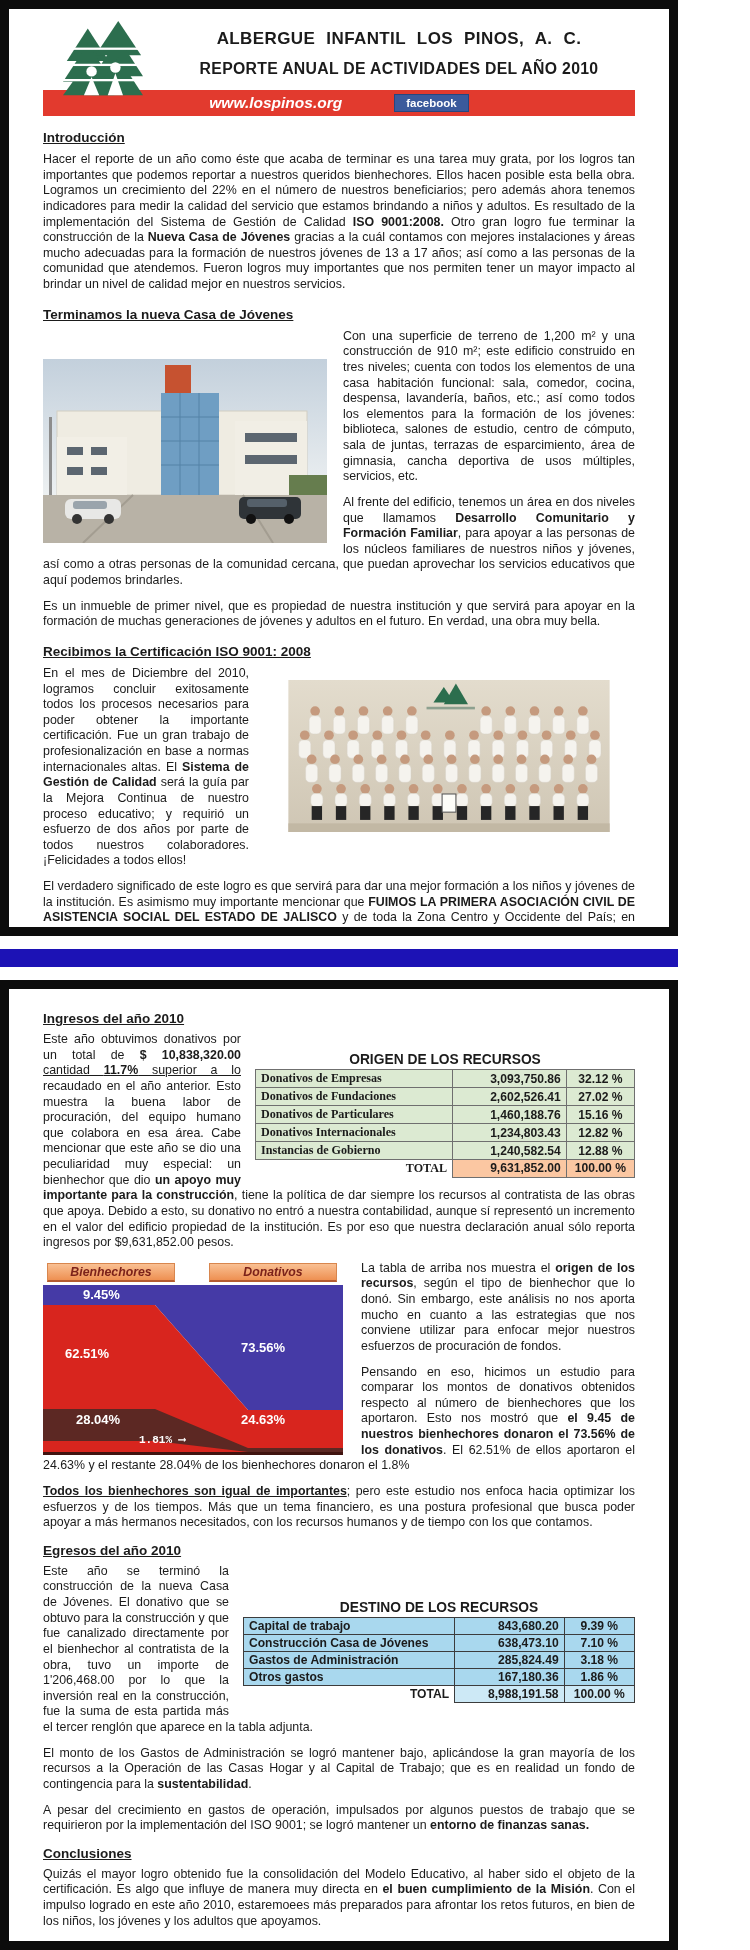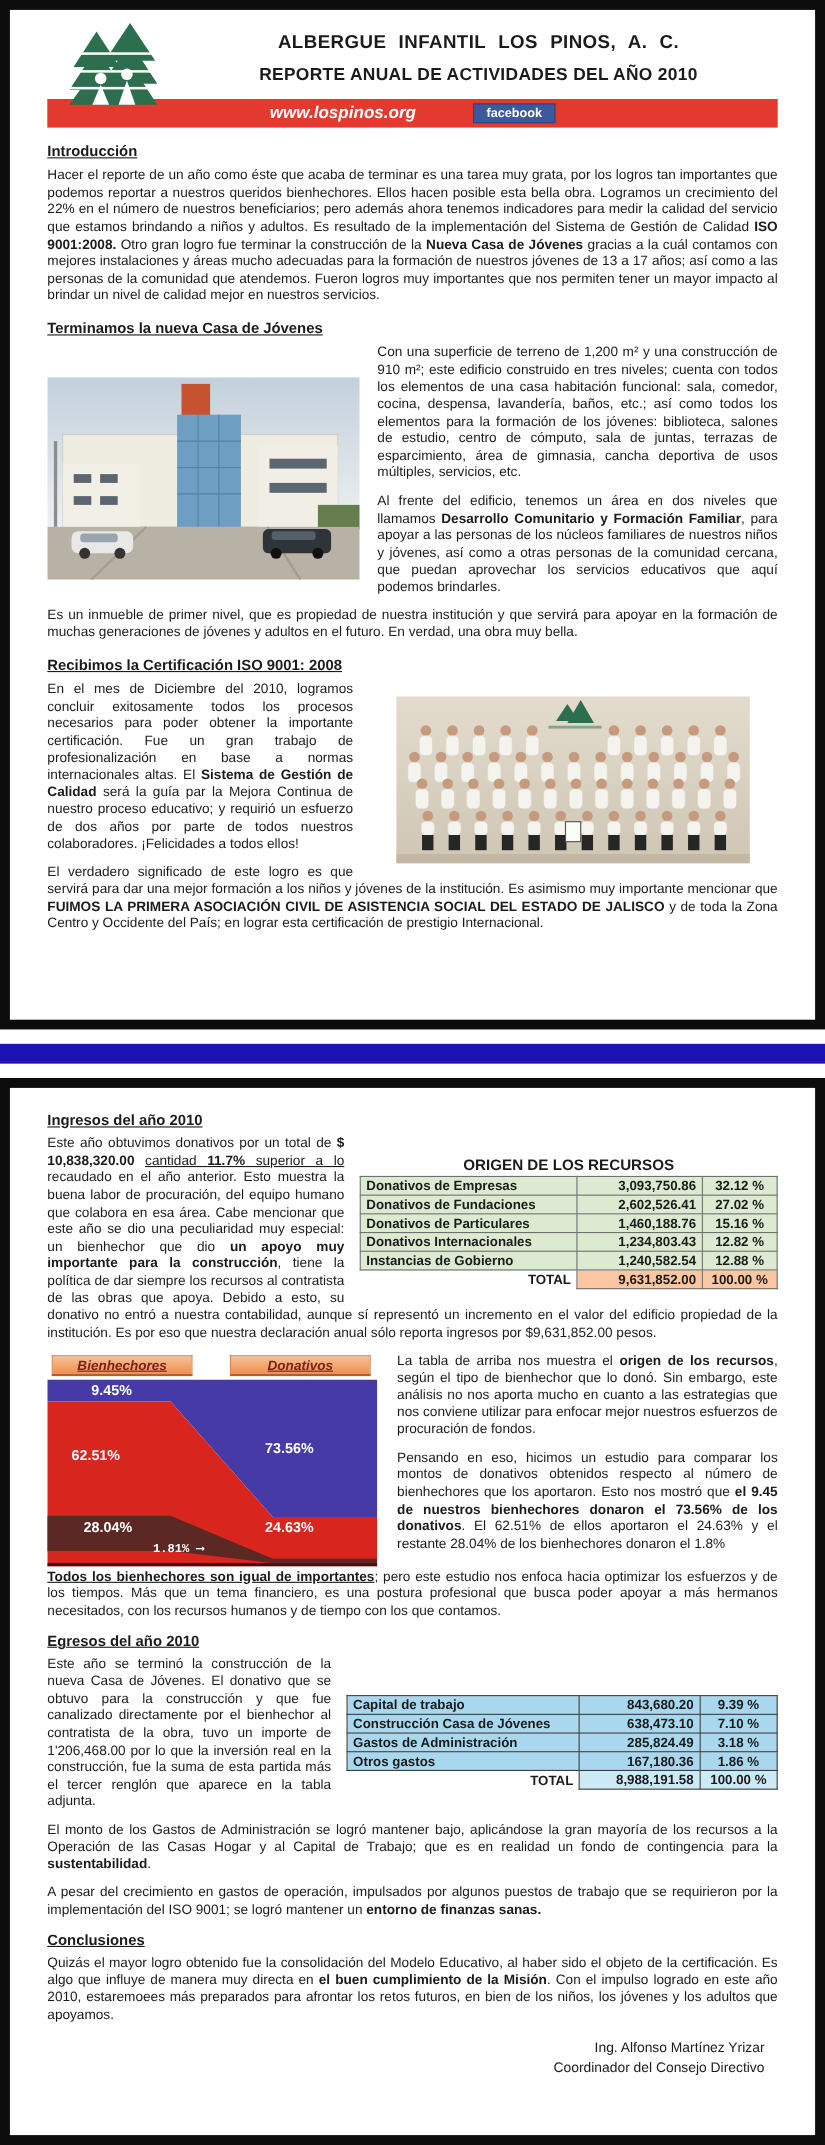--- a/index.html
+++ b/index.html
@@ -1,17 +1,17 @@
 <!DOCTYPE html>
 <html><head>
 <meta charset="utf-8">
 <style>
   html,body{margin:0;padding:0;background:#ffffff;}
   body{width:750px;font-family:"Liberation Sans","DejaVu Sans",sans-serif;color:#1b1b1b;}
-  .page{width:750px;height:1950px;overflow:hidden;background:#be185d;}
+  .page{width:678px;height:1950px;overflow:hidden;background:#bef264;}
   .sec{background:#fff;border:9px solid #0c0c0c;box-sizing:border-box;overflow:hidden;}
   .sec1{height:936px;padding:6px 34px 0 34px;}
   .gap1{height:13px;background:#fff;}
   .bluebar{height:18px;background:#1c12b5;}
   .gap2{height:13px;background:#fff;}
   .sec2{height:970px;padding:10px 34px 0 34px;}
 
   p{margin:0 0 10px 0;font-size:12.4px;line-height:1.26;text-align:justify;}
   .hd{font-size:13.5px;font-weight:bold;text-decoration:underline;margin:14px 0 7px 0;}
   .sec2 .hd{margin:12px 0 6px 0;}
@@ -34,36 +34,36 @@
   .ph-staff{float:right;width:372px;height:152px;margin:14px 0 6px 14px;}
   .ph-bldg svg,.ph-staff svg{display:block;width:100%;height:100%;}
 
   
   .tblwrap{box-sizing:border-box;}
   .tbl-origen{float:right;width:380px;margin:20px 0 8px 14px;}
   .tbl-destino{float:right;width:392px;margin:36px 0 8px 14px;}
   .tbl-title{font-weight:bold;font-size:13.8px;text-align:center;margin-bottom:2px;}
   table.fin{border-collapse:collapse;width:100%;}
   table.fin td{font-size:12.1px;font-weight:bold;padding:1px 5px;height:17px;box-sizing:border-box;}
-  .origen td.c1{background:#dcead2;border:1.6px solid #6f6f6f;width:52%;}
+  .origen td.c1{background:#dcead2;border:1.6px solid #6f6f6f;width:52%;font-family:Liberation Serif, serif;}
   .origen td.c2{background:#dcead2;border:1.6px solid #6f6f6f;text-align:right;width:30%;}
   .origen td.c3{background:#dcead2;border:1.6px solid #6f6f6f;text-align:center;width:18%;}
   .origen tr.tot td.c1{background:none;border:none;text-align:right;}
   .origen tr.tot td.c2,.origen tr.tot td.c3{background:#fbc7a2;}
   .destino td.c1{background:#a9d8ee;border:1.8px solid #3c3c3c;width:54%;}
   .destino td.c2{background:#a9d8ee;border:1.8px solid #3c3c3c;text-align:right;width:28%;}
   .destino td.c3{background:#a9d8ee;border:1.8px solid #3c3c3c;text-align:center;width:18%;}
   .destino tr.tot td.c1{background:none;border:none;text-align:right;}
   .destino tr.tot td.c2,.destino tr.tot td.c3{background:#cde9f6;}
 
   
   .chartwrap{float:left;width:302px;margin:2px 16px 2px 0;}
   .ctabs{display:flex;gap:34px;margin:0 0 3px 4px;}
   .ctab{flex:0 0 126px;text-align:center;font-style:italic;font-weight:bold;font-size:12.3px;color:#7c221a;
-        background:linear-gradient(#f9c093,#ee9052);border:1px solid #d8864e;border-bottom:2px solid #b55c30;padding:1px 0;text-decoration:underline;}
+        background:linear-gradient(#f9c093,#ee9052);border:1px solid #d8864e;border-bottom:2px solid #b55c30;padding:1px 0;}
   .flow{position:relative;width:300px;height:170px;}
   .flow svg{display:block;width:300px;height:170px;}
   .pl{position:absolute;color:#fff;font-weight:bold;font-size:13px;line-height:1;}
   .pl.small{font-size:11px;}
   .arr{font-weight:bold;}
 
   
   .sig{text-align:right;margin:12px 12px 0 0;font-size:12.6px;line-height:1.5;}
 </style>
 </head>
@@ -307,20 +307,21 @@
       </div>
     </div>
 
     <p><span>La tabla de arriba nos muestra el </span><span class="b">origen de los recursos</span><span>, según el tipo de bienhechor que lo donó. Sin embargo, este análisis no nos aporta mucho en cuanto a las estrategias que nos conviene utilizar para enfocar mejor nuestros esfuerzos de procuración de fondos.</span></p>
     <p><span>Pensando en eso, hicimos un estudio para comparar los montos de donativos obtenidos respecto al número de bienhechores que los aportaron. Esto nos mostró que </span><span class="b">el 9.45 de nuestros bienhechores donaron el 73.56% de los donativos</span><span>. El 62.51% de ellos aportaron el 24.63% y el restante 28.04% de los bienhechores donaron el 1.8%</span></p>
     <p class="clear"><span class="b u">Todos los bienhechores son igual de importantes</span><span>; pero este estudio nos enfoca hacia optimizar los esfuerzos y de los tiempos. Más que un tema financiero, es una postura profesional que busca poder apoyar a más hermanos necesitados, con los recursos humanos y de tiempo con los que contamos.</span></p>
 
     <div class="hd">Egresos del año 2010</div>
 
     <div class="tblwrap tbl-destino destino">
+      <div class="tbl-title">DESTINO DE LOS RECURSOS</div>
       <table class="fin">
         <tbody>
         <tr>
           <td class="c1">Capital de trabajo</td>
           <td class="c2">843,680.20</td>
           <td class="c3">9.39 %</td>
         </tr>
         <tr>
           <td class="c1">Construcción Casa de Jóvenes</td>
           <td class="c2">638,473.10</td>

